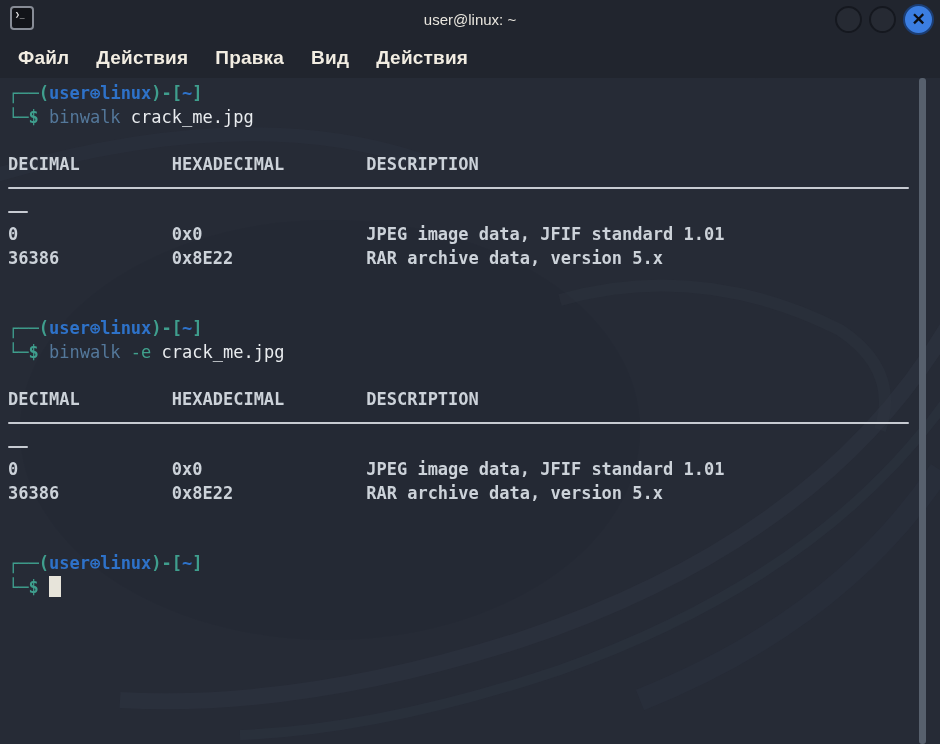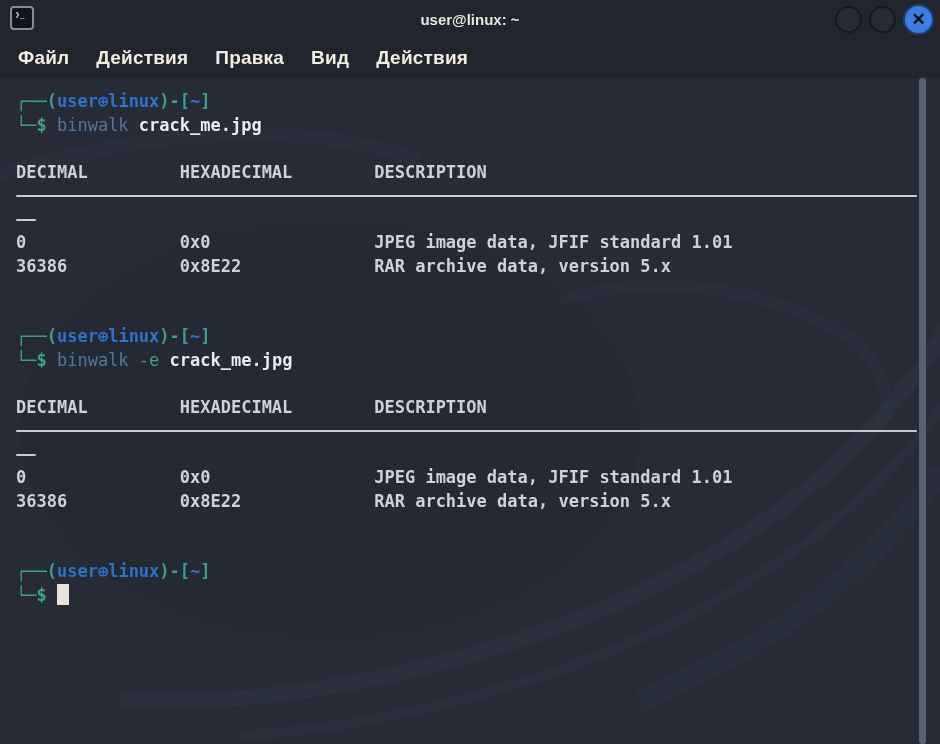--- a/index.html
+++ b/index.html
@@ -16,21 +16,21 @@
   }
   .app-icon{
     position:absolute;left:10px;top:6px;width:24px;height:24px;
     background:#121419;border:2px solid #878c96;border-radius:4px;
     box-sizing:border-box;color:#e8e8e8;font-size:8px;line-height:8px;
     padding:3px 0 0 3px;font-family:"DejaVu Sans Mono",monospace;
   }
   .win-title{
     position:absolute;left:0;right:0;top:0;height:38px;
     display:flex;align-items:center;justify-content:center;
-    color:var(--title_fg);font-size:15px;font-weight:bold;
+    color:var(--title_fg);font-size:15px;font-weight:normal;
   }
   .win-buttons{position:absolute;right:6px;top:4px;display:flex;align-items:center;gap:7px;}
   .wbtn{
     width:27px;height:27px;border-radius:50%;
     background:var(--btn_bg);border:2px solid var(--btn_border);
     box-sizing:border-box;
   }
   .wbtn.close{
     width:31px;height:31px;background:var(--close_bg);border-color:#1c3e74;
     display:flex;align-items:center;justify-content:center;
@@ -46,32 +46,32 @@
     color:var(--menu_fg);font-size:19px;font-weight:600;letter-spacing:.2px;
     cursor:default;white-space:nowrap;
   }
   
   .terminal{
     position:absolute;left:0;top:78px;width:940px;height:666px;
     background:var(--term_bg);overflow:hidden;
   }
   .bg-art{position:absolute;left:0;top:-78px;width:940px;height:744px;pointer-events:none;}
   .term-pre{
-    position:absolute;left:8px;top:4px;margin:8px;
+    position:absolute;left:8px;top:4px;margin:0;
     font-family:"DejaVu Sans Mono",monospace;
     font-size:17px;line-height:23.5px;color:var(--fg);
     white-space:pre;
   }
   .tline{height:23.5px;}
   .s-frame{color:var(--frame);font-weight:bold;}
   .s-blue{color:var(--blue);font-weight:bold;}
   .s-at{color:var(--blue);font-weight:bold;}
   .s-cmd{color:var(--cmd);}
   .s-opt{color:var(--opt);}
-  .s-arg{color:var(--arg);font-weight:bold;}
+  .s-arg{color:var(--arg);font-weight:normal;}
   .s-fg{color:var(--fg);font-weight:bold;}
   .rule{
     display:inline-block;height:2px;background:var(--rule);
     vertical-align:middle;border-radius:1px;
   }
   .cursor{
     display:inline-block;width:12px;height:21px;background:var(--cursor);
     vertical-align:middle;margin-top:-3px;
   }
   .scrollbar-thumb{

